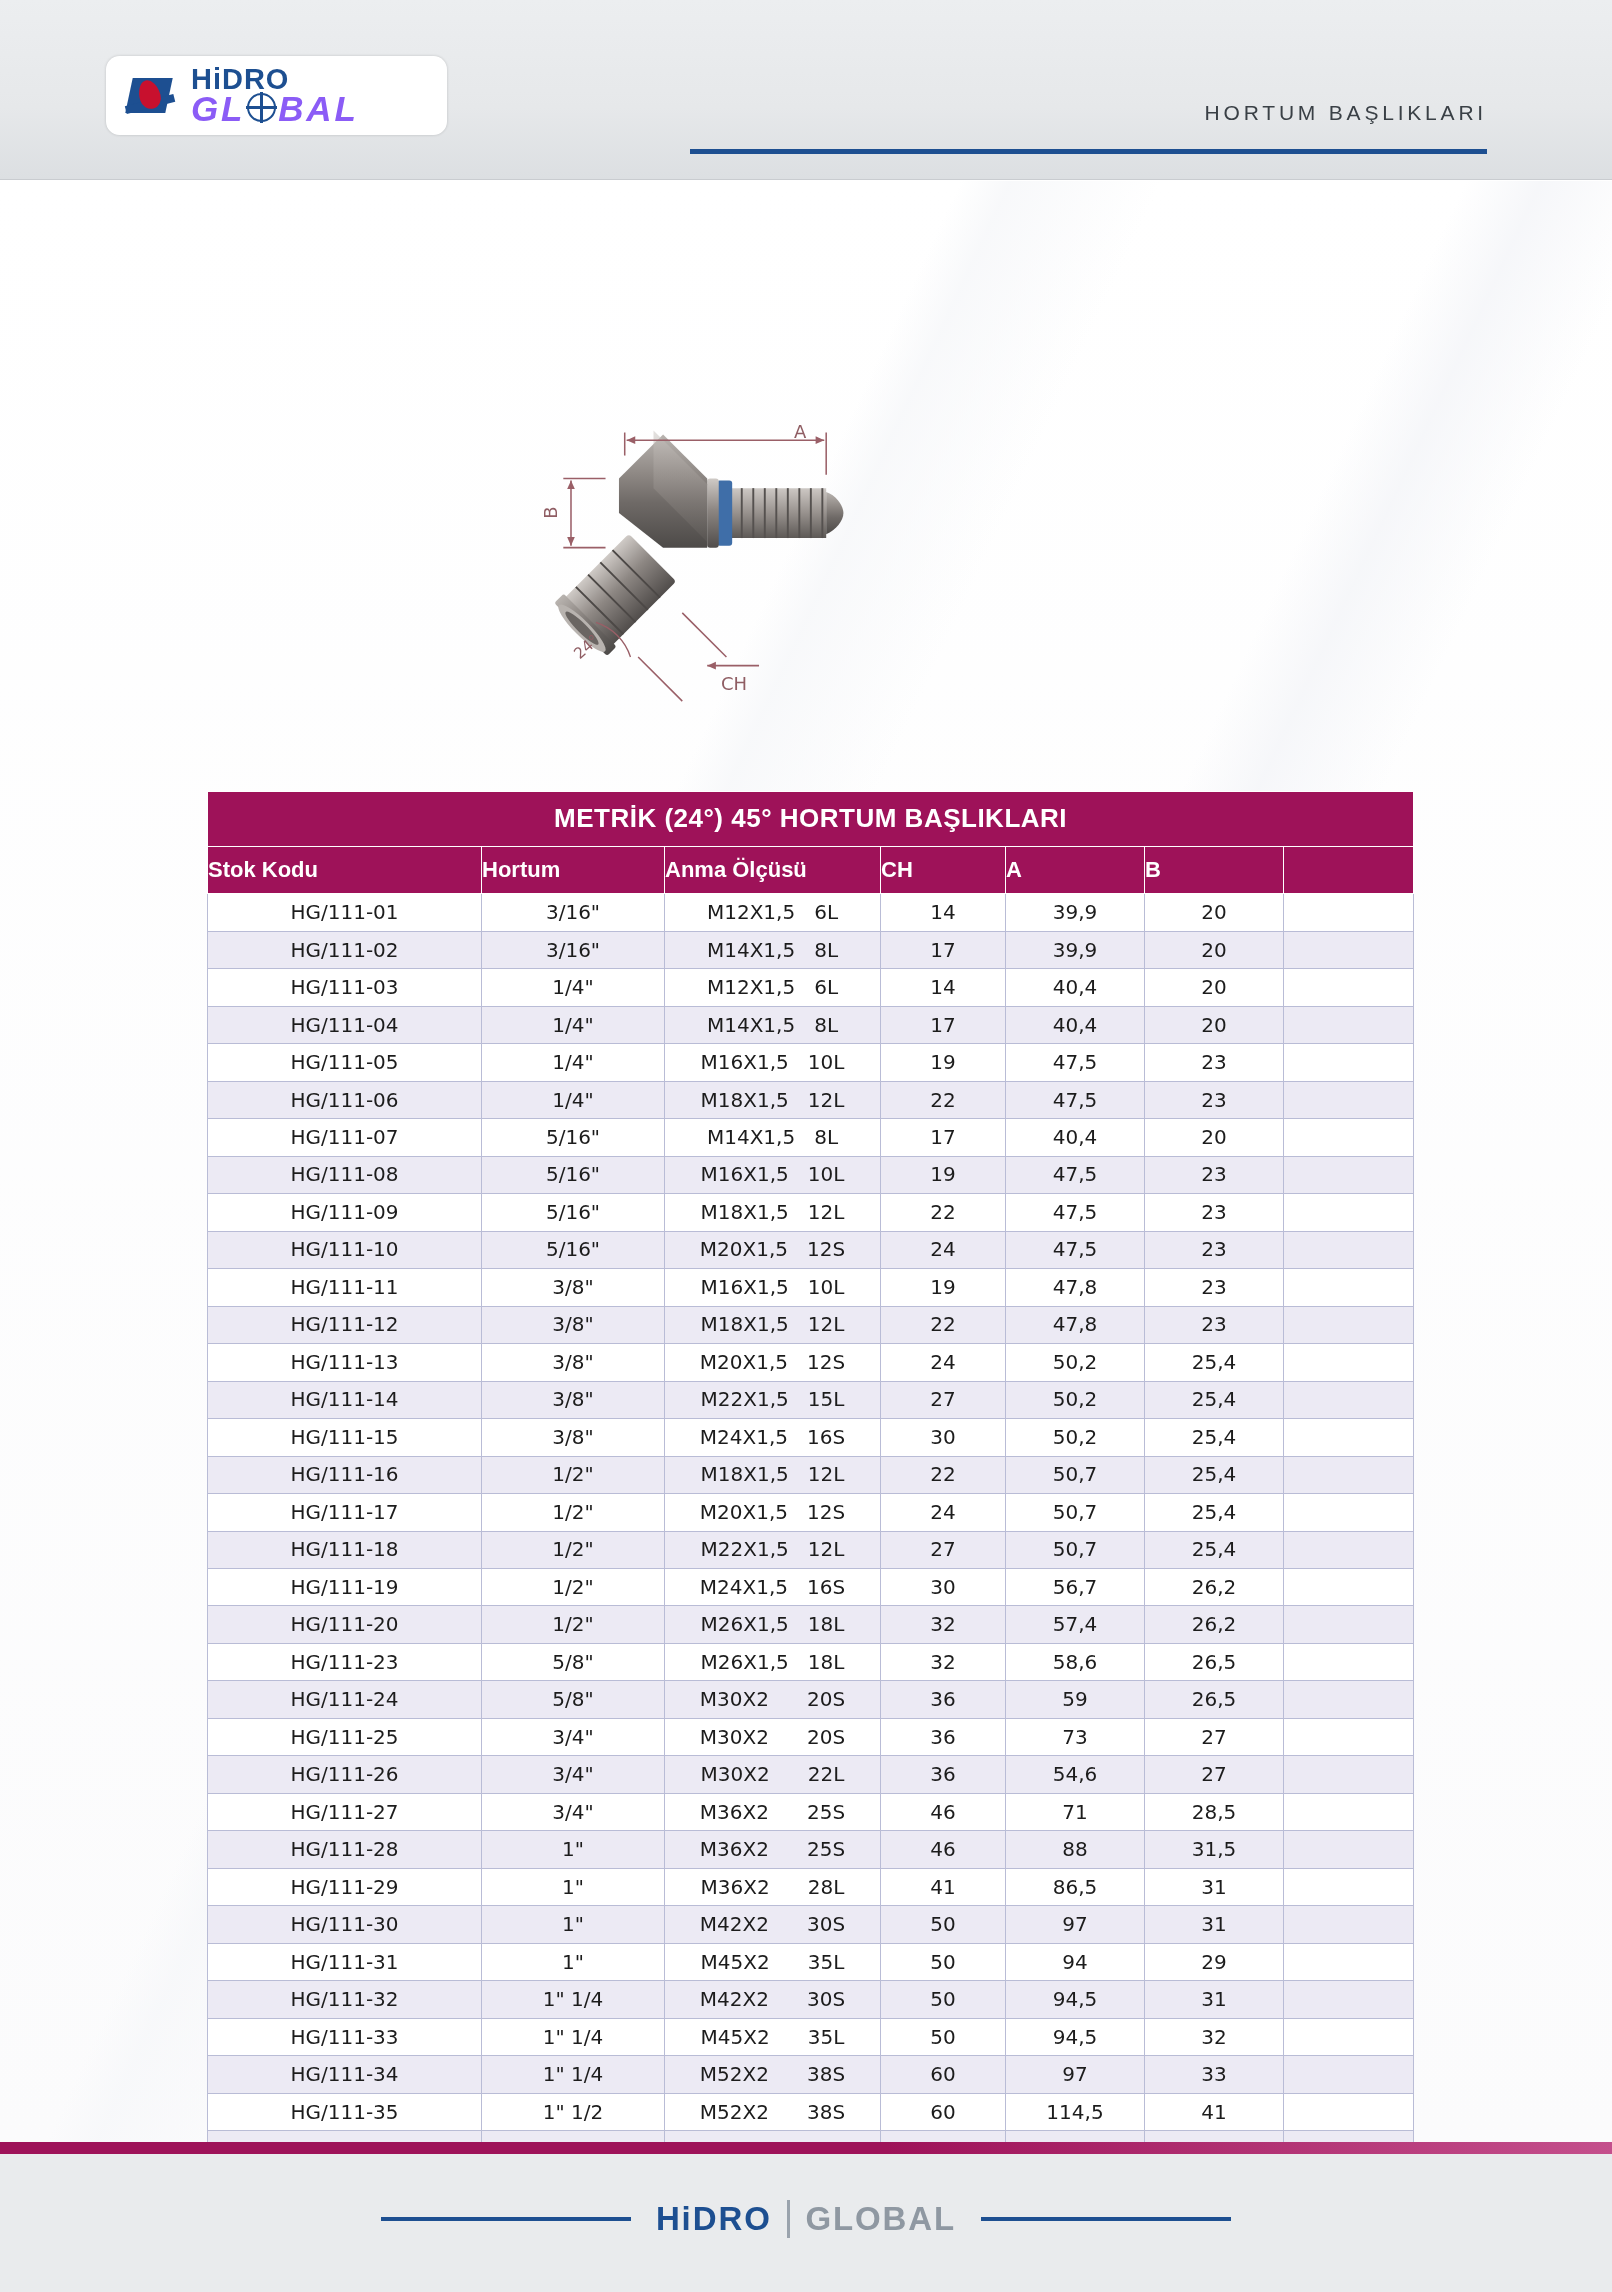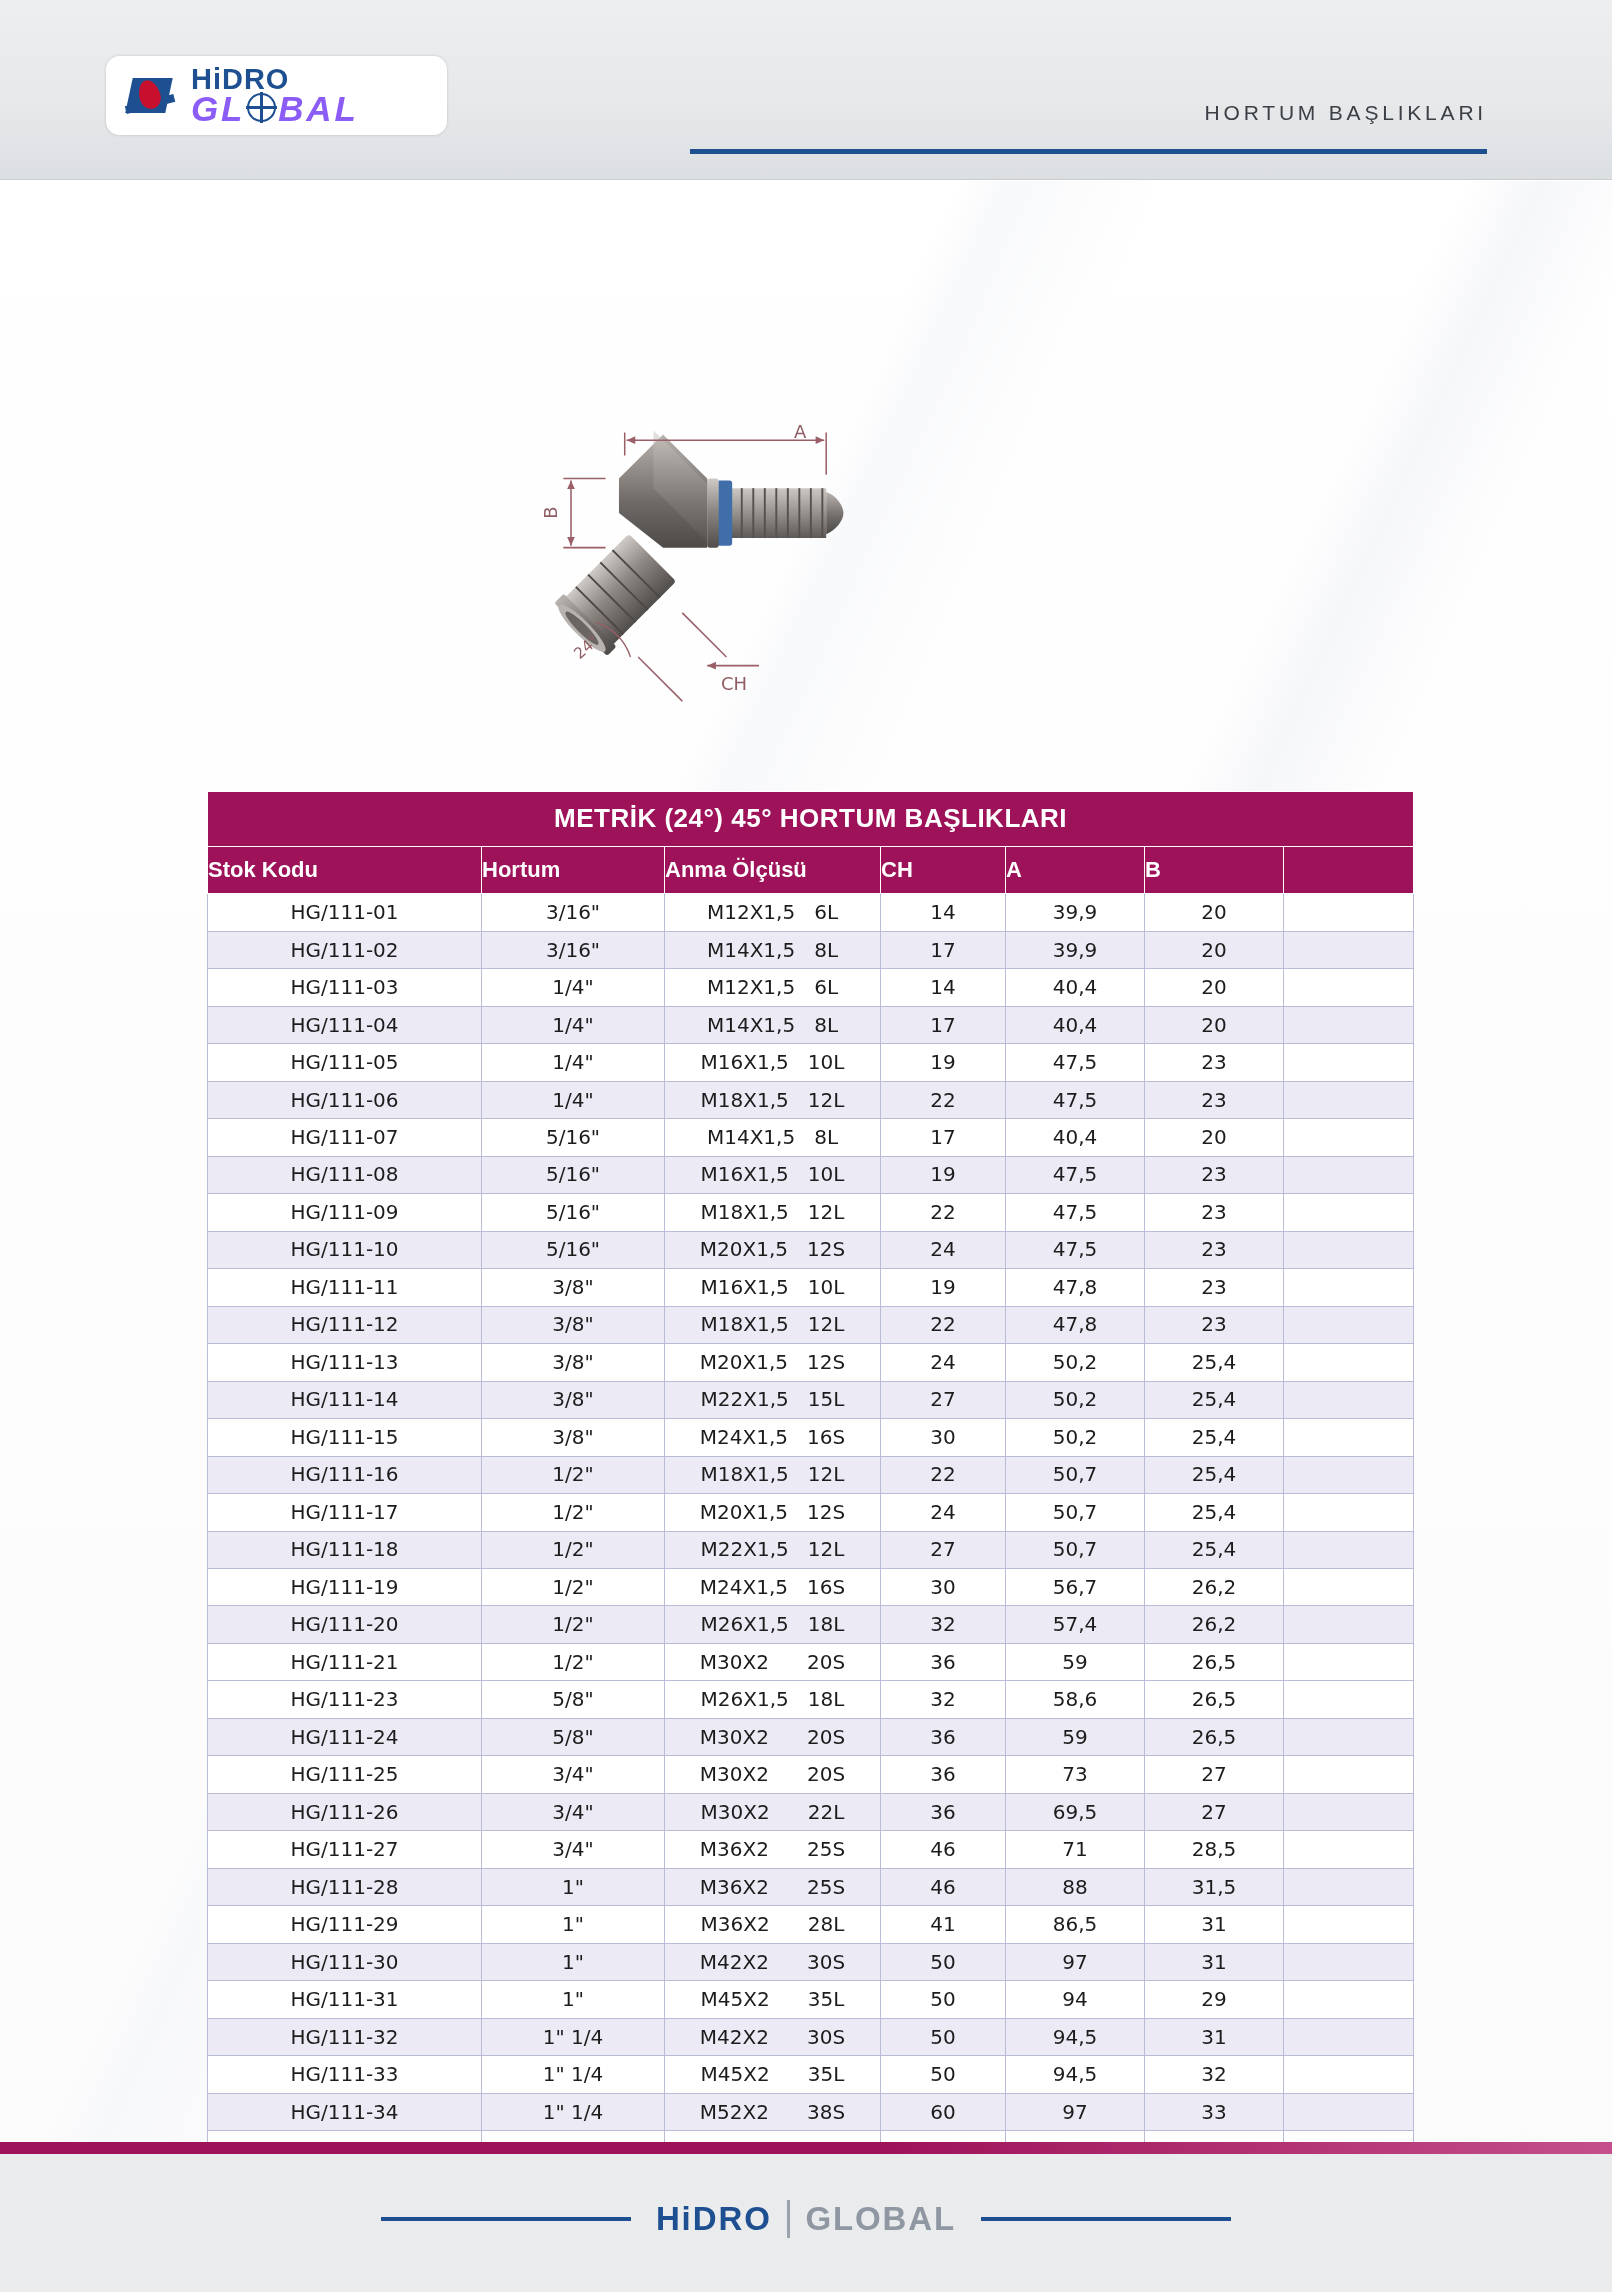--- a/index.html
+++ b/index.html
@@ -569,29 +569,20 @@
           <tr class="even">
             <td>HG/111-20</td>
             <td>1/2"</td>
             <td class="anma">M26X1,5   18L</td>
             <td>32</td>
             <td>57,4</td>
             <td>26,2</td>
             <td></td>
           </tr>
           <tr class="odd">
-            <td>HG/111-21</td>
-            <td>1/2"</td>
-            <td class="anma">M30X2      20S</td>
-            <td>36</td>
-            <td>59</td>
-            <td>26,5</td>
-            <td></td>
-          </tr>
-          <tr class="odd">
             <td>HG/111-23</td>
             <td>5/8"</td>
             <td class="anma">M26X1,5   18L</td>
             <td>32</td>
             <td>58,6</td>
             <td>26,5</td>
             <td></td>
           </tr>
           <tr class="even">
             <td>HG/111-24</td>
@@ -609,21 +600,21 @@
             <td>36</td>
             <td>73</td>
             <td>27</td>
             <td></td>
           </tr>
           <tr class="even">
             <td>HG/111-26</td>
             <td>3/4"</td>
             <td class="anma">M30X2      22L</td>
             <td>36</td>
-            <td>69,5</td>
+            <td>54,6</td>
             <td>27</td>
             <td></td>
           </tr>
           <tr class="odd">
             <td>HG/111-27</td>
             <td>3/4"</td>
             <td class="anma">M36X2      25S</td>
             <td>46</td>
             <td>71</td>
             <td>28,5</td>

